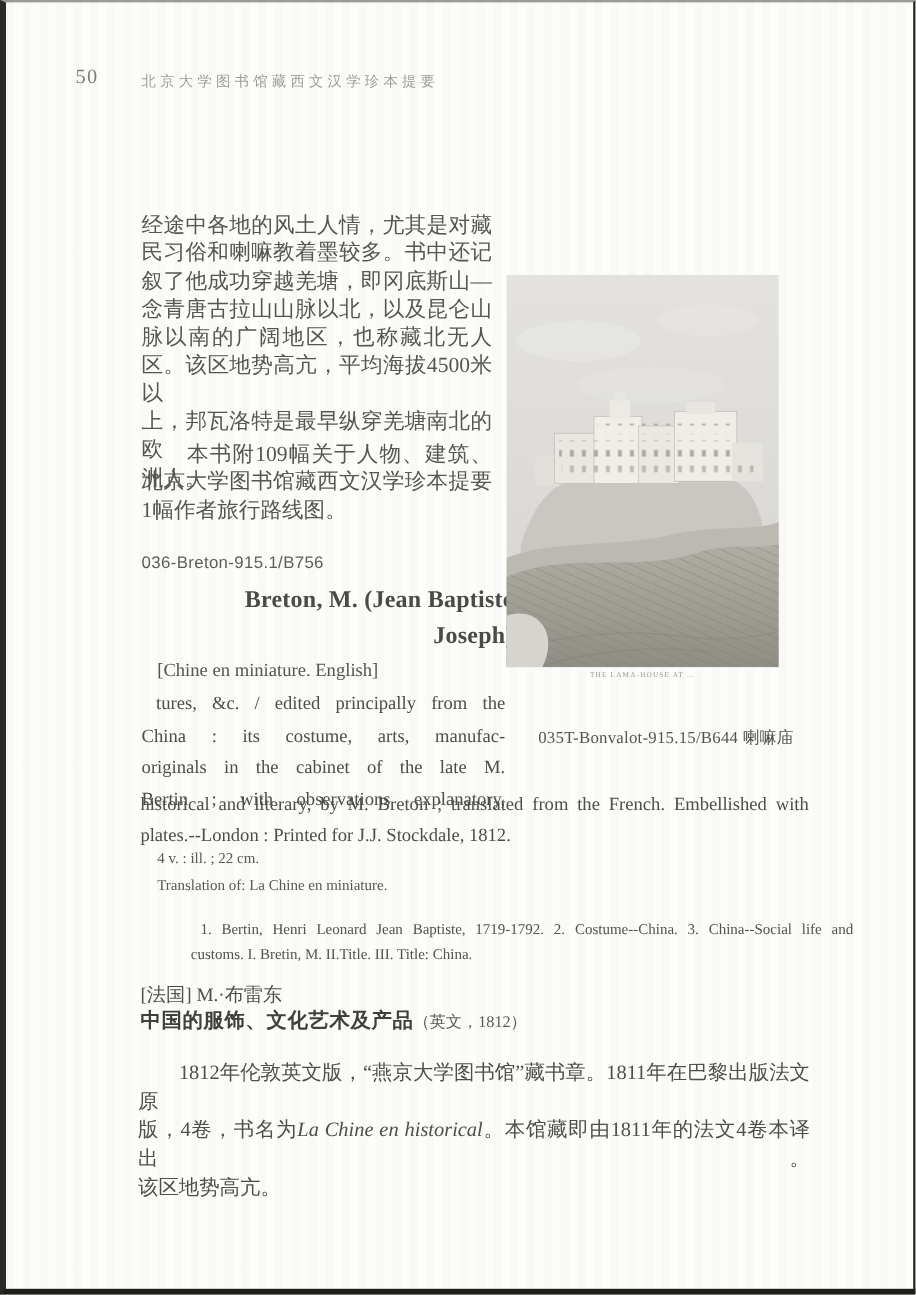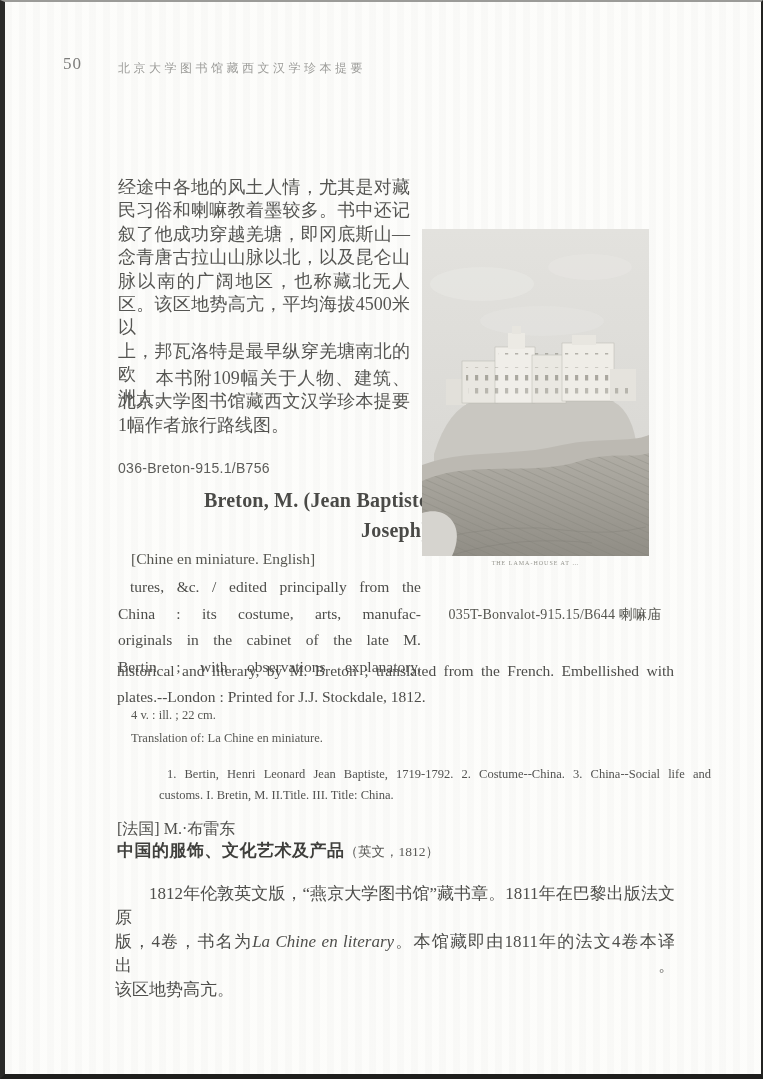--- a/index.html
+++ b/index.html
@@ -103,21 +103,21 @@
     </div>
 
   <div class="abs cn-author">[法国] M.·布雷东</div>
   <div class="abs cn-title-row">
     <span class="cn-title">中国的服饰、文化艺术及产品</span><span class="cn-title-note">（英文，1812）</span>
   </div>
 
   <div class="abs cn-body">
     <div class="cline">　　1812年伦敦英文版，“燕京大学图书馆”藏书章。1811年在巴黎出版法文原</div>
     <div class="cline">
-      <span>版，4卷，书名为</span><span class="it">La Chine en literary</span><span>。本馆藏即由1811年的法文4卷本译出。</span>
+      <span>版，4卷，书名为</span><span class="it">La Chine en historical</span><span>。本馆藏即由1811年的法文4卷本译出。</span>
     </div>
     <div class="cline short">该区地势高亢。</div>
   </div>
 
   <div class="abs plate">
     <svg width="227" height="327" viewBox="0 0 227 327">
       <defs>
         <linearGradient id="sky" x1="0" y1="0" x2="0" y2="1">
           <stop offset="0" stop-color="#e3e2de"></stop>
           <stop offset="0.6" stop-color="#dbdad6"></stop>

